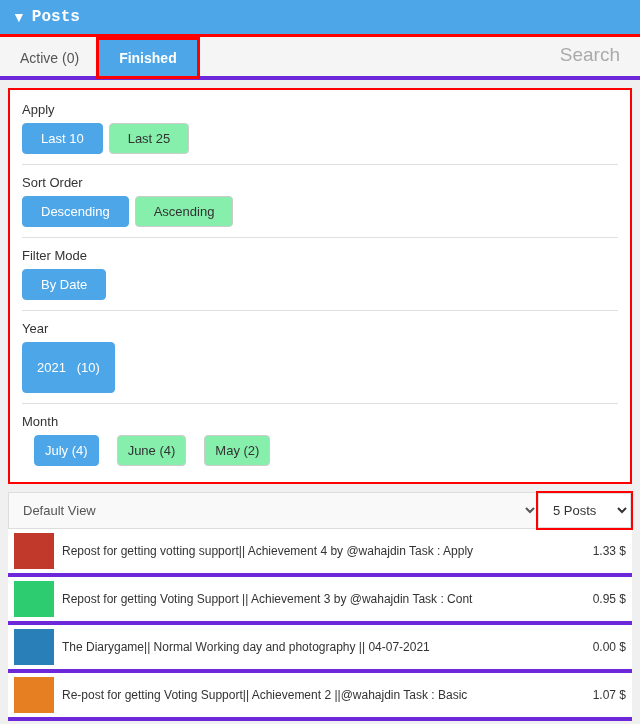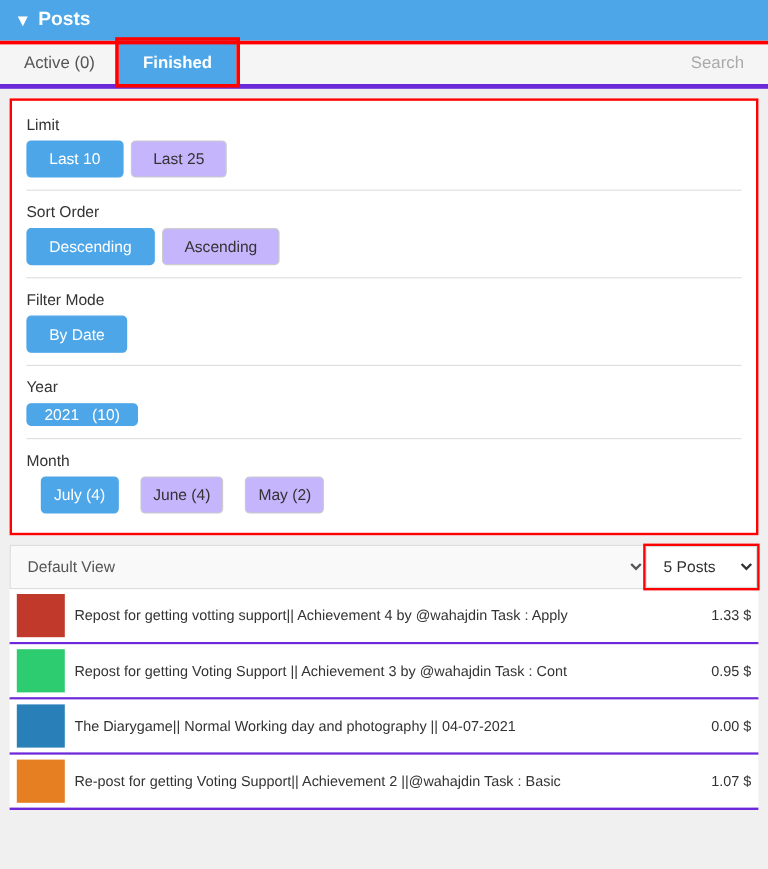--- a/index.html
+++ b/index.html
@@ -21,20 +21,21 @@
     }
     .header-chevron {
       color: white;
       margin-right: 6px;
       font-size: 14px;
     }
     .header-title {
       color: white;
       font-weight: bold;
       font-size: 16px;
+      font-family: Liberation Mono, monospace;
     }
 
     
     .tabs-row {
       background: #f5f5f5;
       display: flex;
       align-items: flex-end;
       border-bottom: 4px solid #6d28d9;
     }
     .tab {
@@ -48,21 +49,21 @@
     .tab.active {
       background: #4da6e8;
       color: white;
       outline: 3px solid red;
       font-weight: bold;
     }
     .tab-search {
       margin-left: auto;
       padding: 10px 20px;
       color: #aaa;
-      font-size: 14px;
+      font-size: 19px;
     }
 
     
     .filter-panel {
       background: white;
       margin: 8px;
       border: 2px solid red;
       padding: 12px;
     }
     .filter-section-label {
@@ -81,30 +82,30 @@
       gap: 6px;
       flex-wrap: wrap;
       margin-bottom: 4px;
     }
     .btn {
       padding: 7px 18px;
       border: 1px solid #ccc;
       border-radius: 4px;
       cursor: pointer;
       font-size: 13px;
-      background: #c4b5fd;
+      background: #86efac;
       color: #333;
     }
     .btn.selected {
       background: #4da6e8;
       color: white;
       border-color: #4da6e8;
     }
     .btn-year {
-      padding: 1px 14px;
+      padding: 17px 14px;
       border-radius: 4px;
       cursor: pointer;
       font-size: 13px;
     }
     .btn-month {
       padding: 7px 10px;
       border-radius: 4px;
       cursor: pointer;
       font-size: 13px;
       margin-left: 12px;
@@ -137,21 +138,21 @@
       cursor: pointer;
     }
 
     
     .post-list {
       margin: 0 8px;
     }
     .post-item {
       display: flex;
       align-items: center;
-      border-bottom: 2px solid #6d28d9;
+      border-bottom: 4px solid #6d28d9;
       background: white;
       padding: 4px 6px;
       min-height: 44px;
     }
     .post-thumb {
       width: 40px;
       height: 36px;
       background: #666;
       flex-shrink: 0;
       margin-right: 8px;
@@ -190,21 +191,21 @@
 </div>
 
 <div class="tabs-row">
   <button class="tab">Active (0)</button>
   <button class="tab active">Finished</button>
   <span class="tab-search">Search</span>
 </div>
 
 <div class="filter-panel">
 
-  <div class="filter-section-label">Limit</div>
+  <div class="filter-section-label">Apply</div>
   <div class="btn-group">
     <button class="btn selected">Last 10</button>
     <button class="btn">Last 25</button>
   </div>
 
   <hr class="filter-divider">
 
   <div class="filter-section-label">Sort Order</div>
   <div class="btn-group">
     <button class="btn selected">Descending</button>

